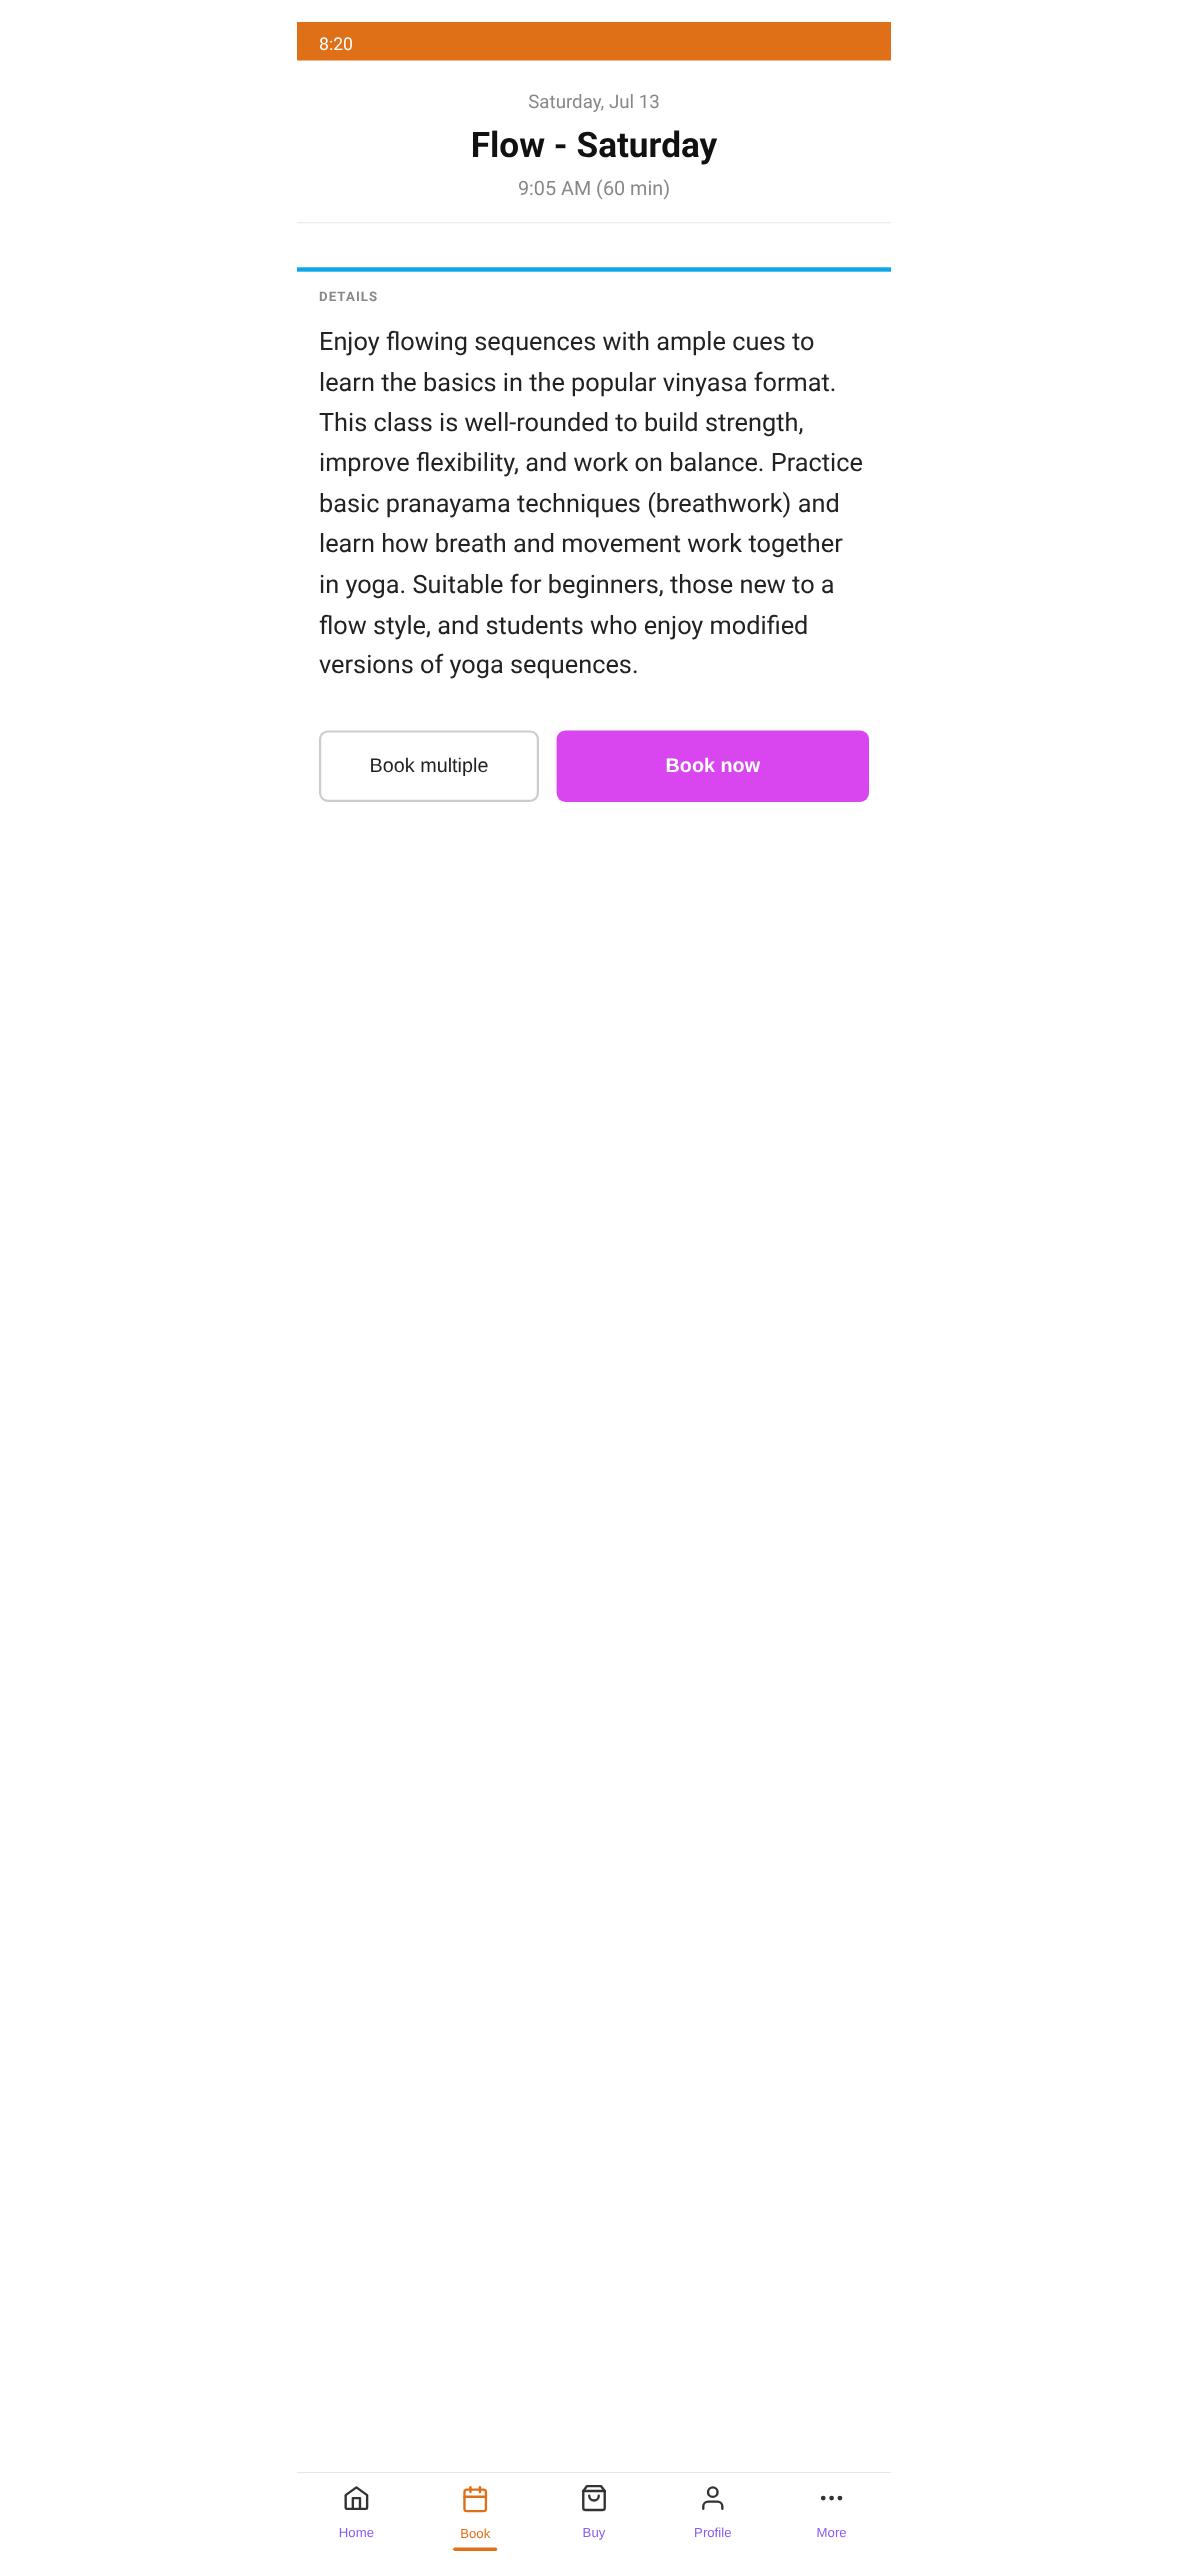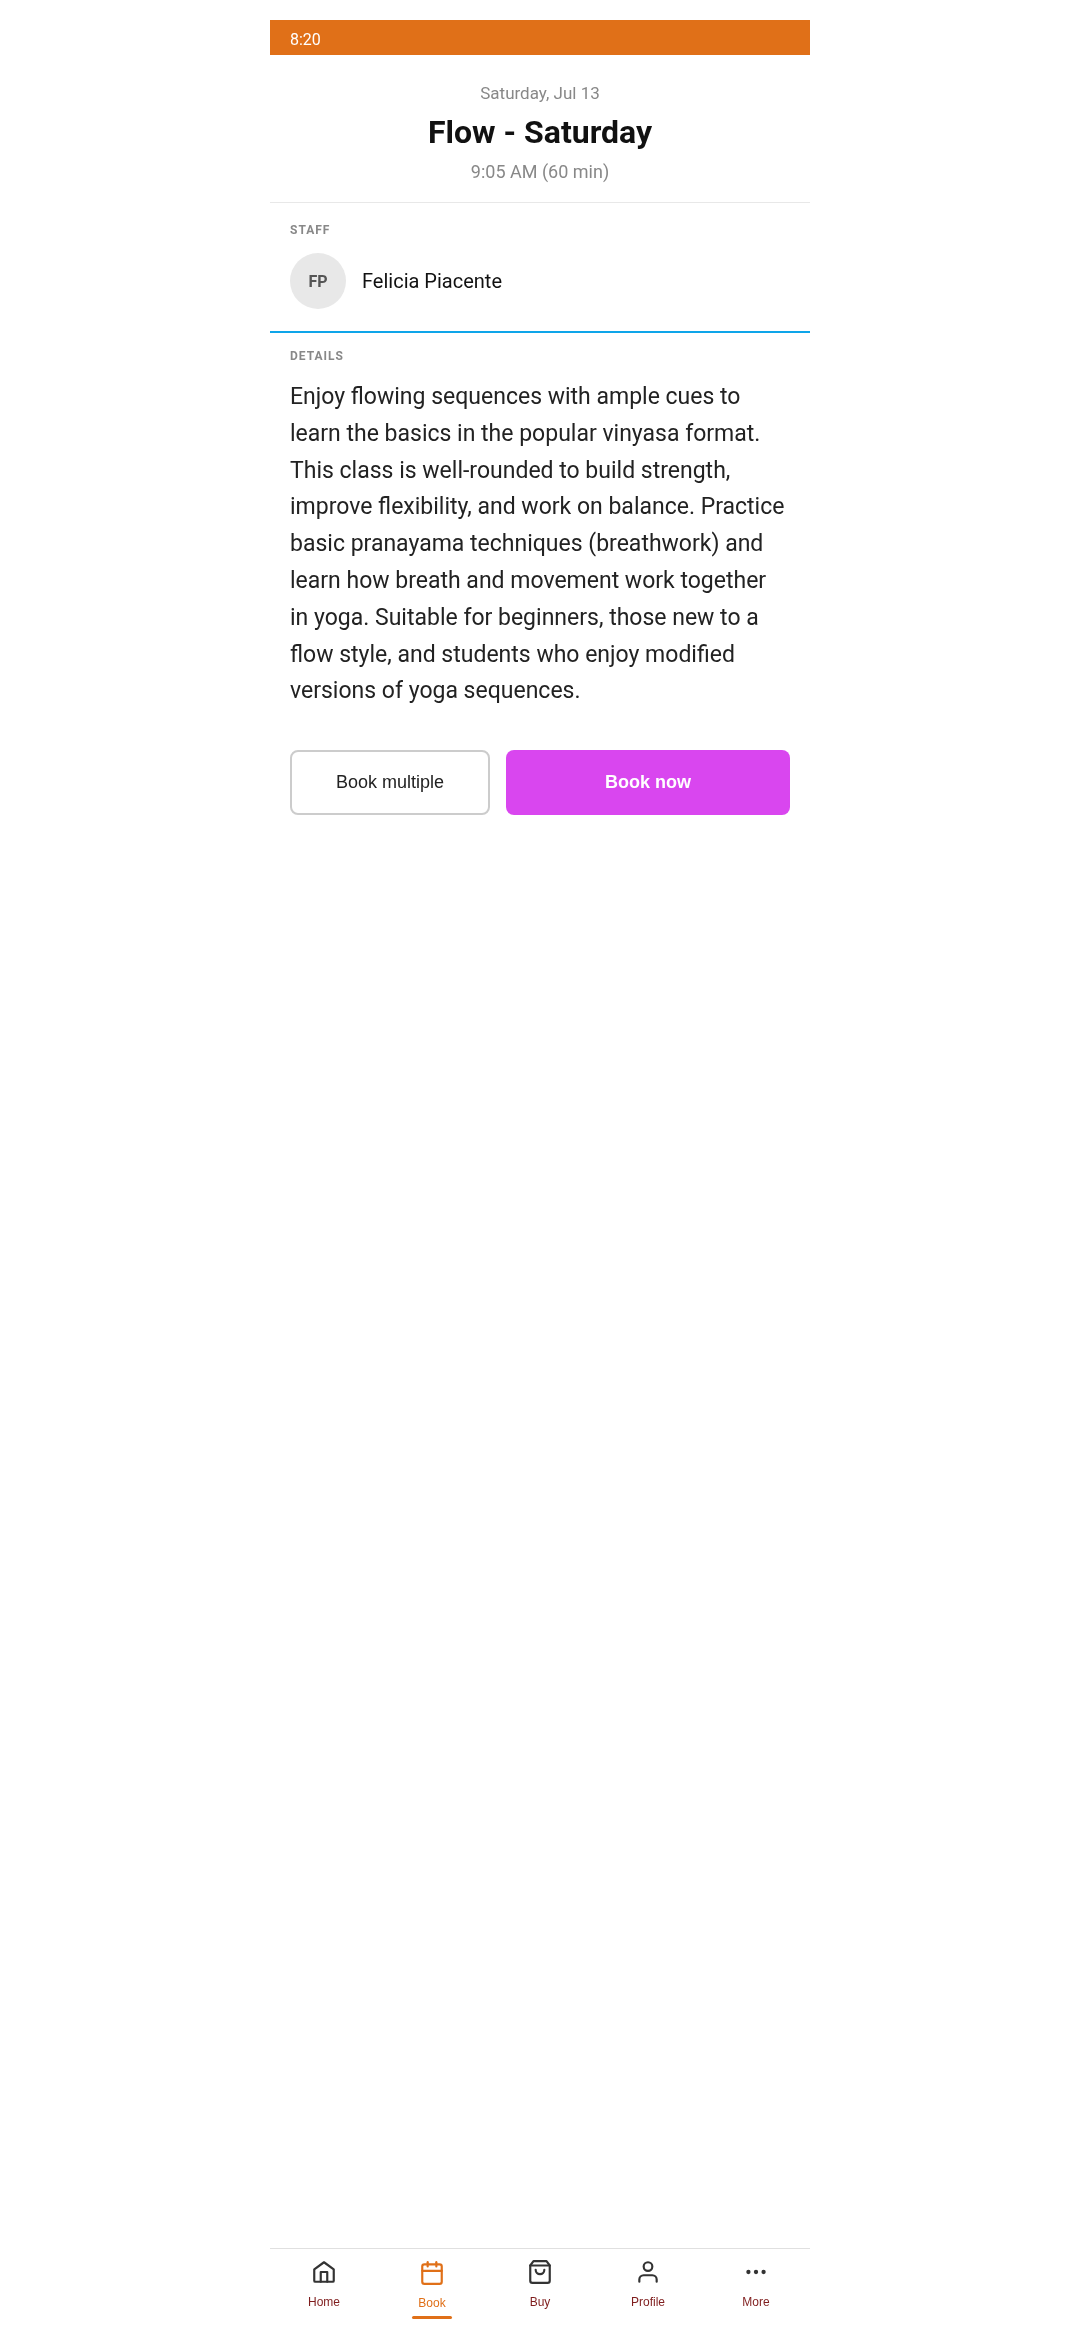--- a/index.html
+++ b/index.html
@@ -135,21 +135,22 @@
 
     .staff-name {
       font-size: 20px;
       color: #111;
       font-weight: 400;
     }
 
     
     .details-section {
       padding: 16px 20px 20px;
-      border-top: 2px solid #0ea5e9;
+      border-top: 4px solid #0ea5e9;
+      margin-top: 40px;
     }
 
     .details-label {
       font-size: 12px;
       font-weight: 700;
       color: #888;
       letter-spacing: 1px;
       margin-bottom: 16px;
       text-transform: uppercase;
     }
@@ -220,21 +221,21 @@
       border: none;
     }
 
     .nav-icon {
       font-size: 24px;
       color: #333;
     }
 
     .nav-label {
       font-size: 12px;
-      color: #7f1d1d;
+      color: #8b5cf6;
     }
 
     .nav-underline {
       width: 40px;
       height: 3px;
       background: #e07018;
       border-radius: 2px;
       margin-top: 2px;
     }
 
@@ -265,27 +266,20 @@
     <span>8:20</span>
   </div>
 
 
   <div class="class-info">
     <div class="class-date">Saturday, Jul 13</div>
     <div class="class-title">Flow - Saturday</div>
     <div class="class-time">9:05 AM (60 min)</div>
   </div>
 
-  <div class="section">
-    <div class="section-label">STAFF</div>
-    <div class="staff-row">
-      <div class="staff-avatar">FP</div>
-      <span class="staff-name">Felicia Piacente</span>
-    </div>
-  </div>
 
   <div class="details-section">
     <div class="details-label">DETAILS</div>
     <p class="details-text">Enjoy flowing sequences with ample cues to learn the basics in the popular vinyasa format. This class is well-rounded to build strength, improve flexibility, and work on balance. Practice basic pranayama techniques (breathwork) and learn how breath and movement work together in yoga. Suitable for beginners, those new to a flow style, and students who enjoy modified versions of yoga sequences.</p>
   </div>
 
   <div class="buttons-row">
     <button class="btn-outline">Book multiple</button>
     <button class="btn-fill">Book now</button>
   </div>

